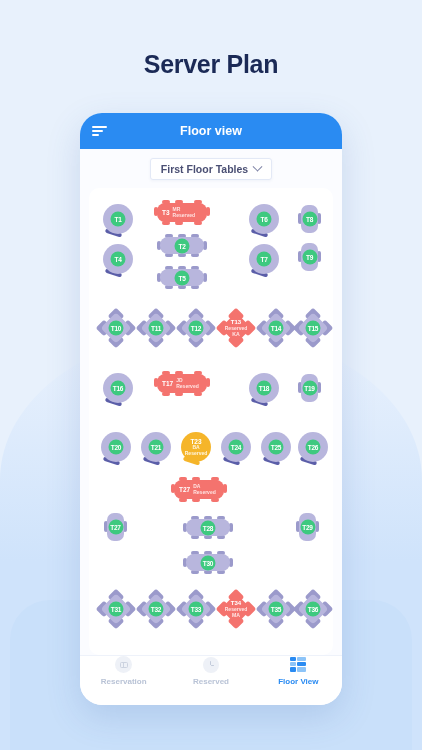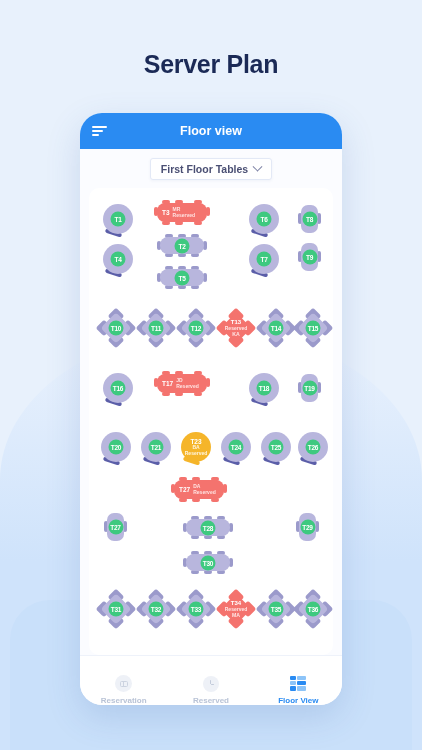--- a/index.html
+++ b/index.html
@@ -240,21 +240,21 @@
   .res-round .rl-id { font-size:6.5px; font-weight:700; color:#fff; line-height:1.15; }
   .res-round .rl-ini { font-size:5px; color:#fff6e0; line-height:1.15; font-weight:600; }
   .res-round .rl-txt { font-size:5px; color:#fff6e0; line-height:1.15; font-weight:600; }
 
   
   .bottomnav {
     height: 50px;
     background: #fff;
     border-top: 1px solid #eef2fa;
     display: flex;
-    align-items: flex-end;
+    align-items: flex-start;
     flex: 0 0 auto;
   }
   .navitem {
     flex: 1; display:flex; flex-direction:column; align-items:center; gap: 4px;
     cursor: pointer;
   }
   .navitem .lbl { font-size: 8px; color: #b9c3d6; font-weight: 600; }
   .navitem.active .lbl { color: #2a8bf2; }
   .nav-ico { width: 17px; height: 17px; display:flex; align-items:center; justify-content:center; }
   .ico-circle { width:17px; height:17px; border-radius:50%; background:#eef1f7; display:flex; align-items:center; justify-content:center; }

